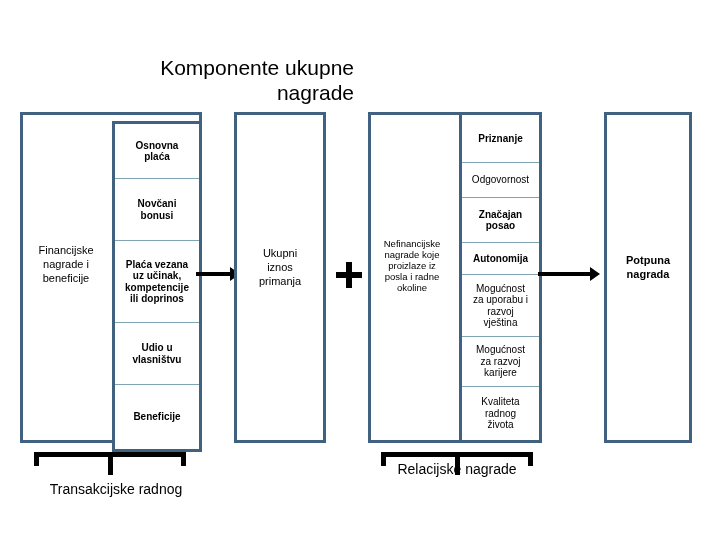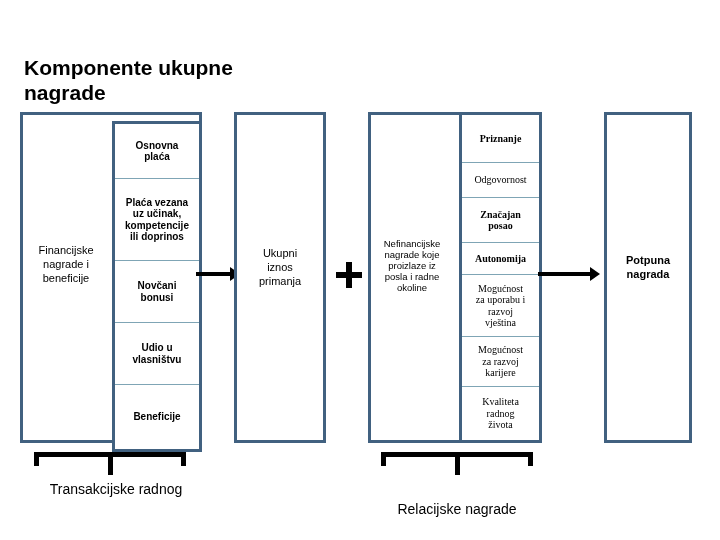--- a/index.html
+++ b/index.html
@@ -24,24 +24,25 @@
   }
 
   
   #page-title {
     position: absolute;
     left: 24px;
     top: 55px;
     width: 330px;
     font-size: 21px;
     line-height: 25px;
-    font-weight: bold;
+    font-weight: normal;
     letter-spacing: 0px;
     color: #000000;
     white-space: pre-line;
+    text-align: right;
   }
 
   
   .outer-box {
     position: absolute;
     box-sizing: border-box;
     border: 3px solid #416180;
     background: #ffffff;
   }
 
@@ -172,26 +173,26 @@
 
   <div class="outer-box" style="left:20px; top:112px; width:182px; height:331px;"></div>
 
   <div class="box-label" style="left:22px; top:243px; width:88px; white-space:pre-line;">Financijske
 nagrade i
 beneficije</div>
 
   <div class="stack" style="left:112px; top:121px; width:90px; height:331px;">
     <div class="cell bold" style="height:55px; white-space:pre-line;">Osnovna
 plaća</div>
+    <div class="cell bold" style="height:62px; white-space:pre-line;">Novčani
+bonusi</div>
     <div class="cell bold" style="height:82px; white-space:pre-line;">Plaća vezana
 uz učinak,
 kompetencije
 ili doprinos</div>
-    <div class="cell bold" style="height:62px; white-space:pre-line;">Novčani
-bonusi</div>
     <div class="cell bold" style="height:62px; white-space:pre-line;text-align:center;">Udio u
 vlasništvu</div>
     <div class="cell bold" style="height:64px; white-space:pre-line;">Beneficije</div>
   </div>
 
   <div class="arrow" style="left:196px; top:267px; width:44px;">
     <div class="shaft" style="width:34px;"></div>
     <div class="head" style="left:34px;"></div>
   </div>
 
@@ -207,21 +208,21 @@
   </div>
 
   <div class="outer-box" style="left:368px; top:112px; width:174px; height:331px;"></div>
 
   <div class="box-label sm" style="left:369px; top:238px; width:86px; white-space:pre-line;">Nefinancijske
 nagrade koje
 proizlaze iz
 posla i radne
 okoline</div>
 
-  <div class="stack" style="left:459px; top:112px; width:83px; height:331px;font-family:Liberation Serif, serif;">
+  <div class="stack" style="left:459px; top:112px; width:83px; height:331px;">
     <div class="cell bold" style="height:48px; white-space:pre-line;">Priznanje</div>
     <div class="cell" style="height:35px; white-space:pre-line;">Odgovornost</div>
     <div class="cell bold" style="height:45px; white-space:pre-line;">Značajan
 posao</div>
     <div class="cell bold" style="height:32px; white-space:pre-line;">Autonomija</div>
     <div class="cell" style="height:62px; white-space:pre-line;">Mogućnost
 za uporabu i
 razvoj
 vještina</div>
     <div class="cell" style="height:50px; white-space:pre-line;">Mogućnost
@@ -249,15 +250,15 @@
     <div class="stem"></div>
   </div>
   <div class="brace-label" style="left:0px; top:480px; width:232px;">Transakcijske radnog</div>
 
   <div class="brace" style="left:381px; top:452px; width:152px;">
     <div class="bar"></div>
     <div class="tick-l"></div>
     <div class="tick-r"></div>
     <div class="stem"></div>
   </div>
-  <div class="brace-label" style="left:357px; top:500px; width:200px;">Relacijske nagrade</div>
+  <div class="brace-label" style="left:357px; top:460px; width:200px;">Relacijske nagrade</div>
 
 </div>
 
 </body></html>

